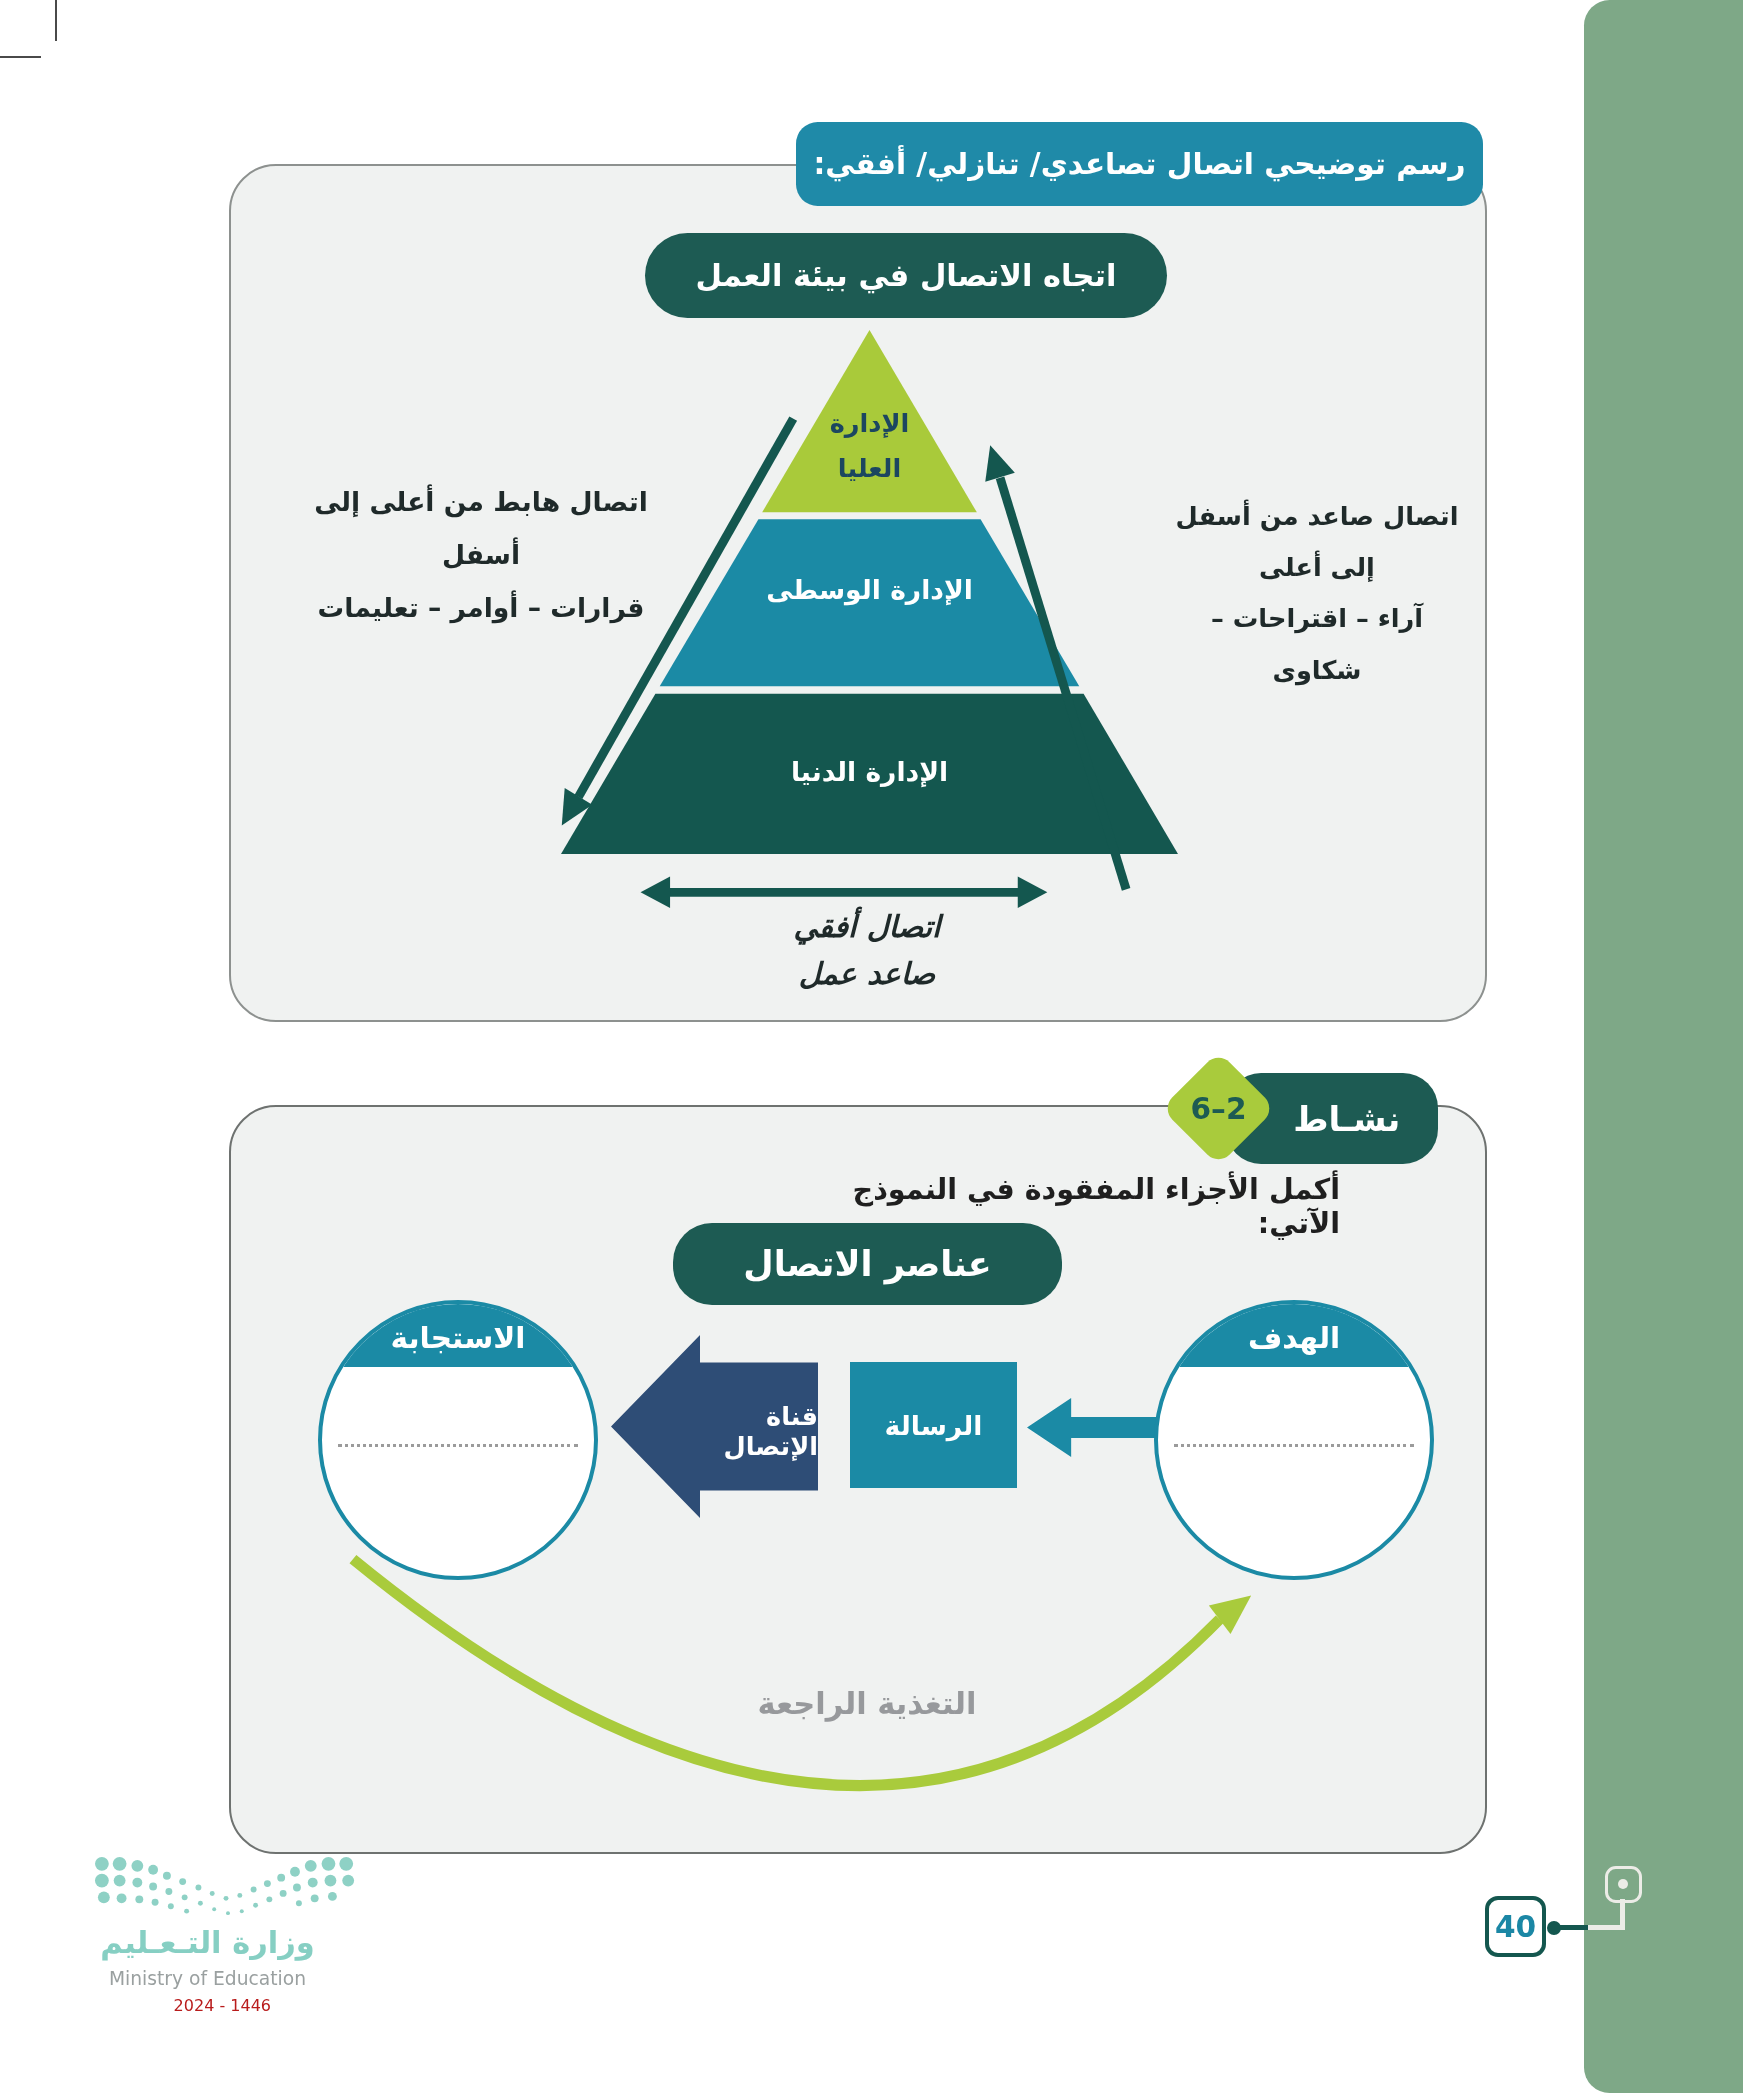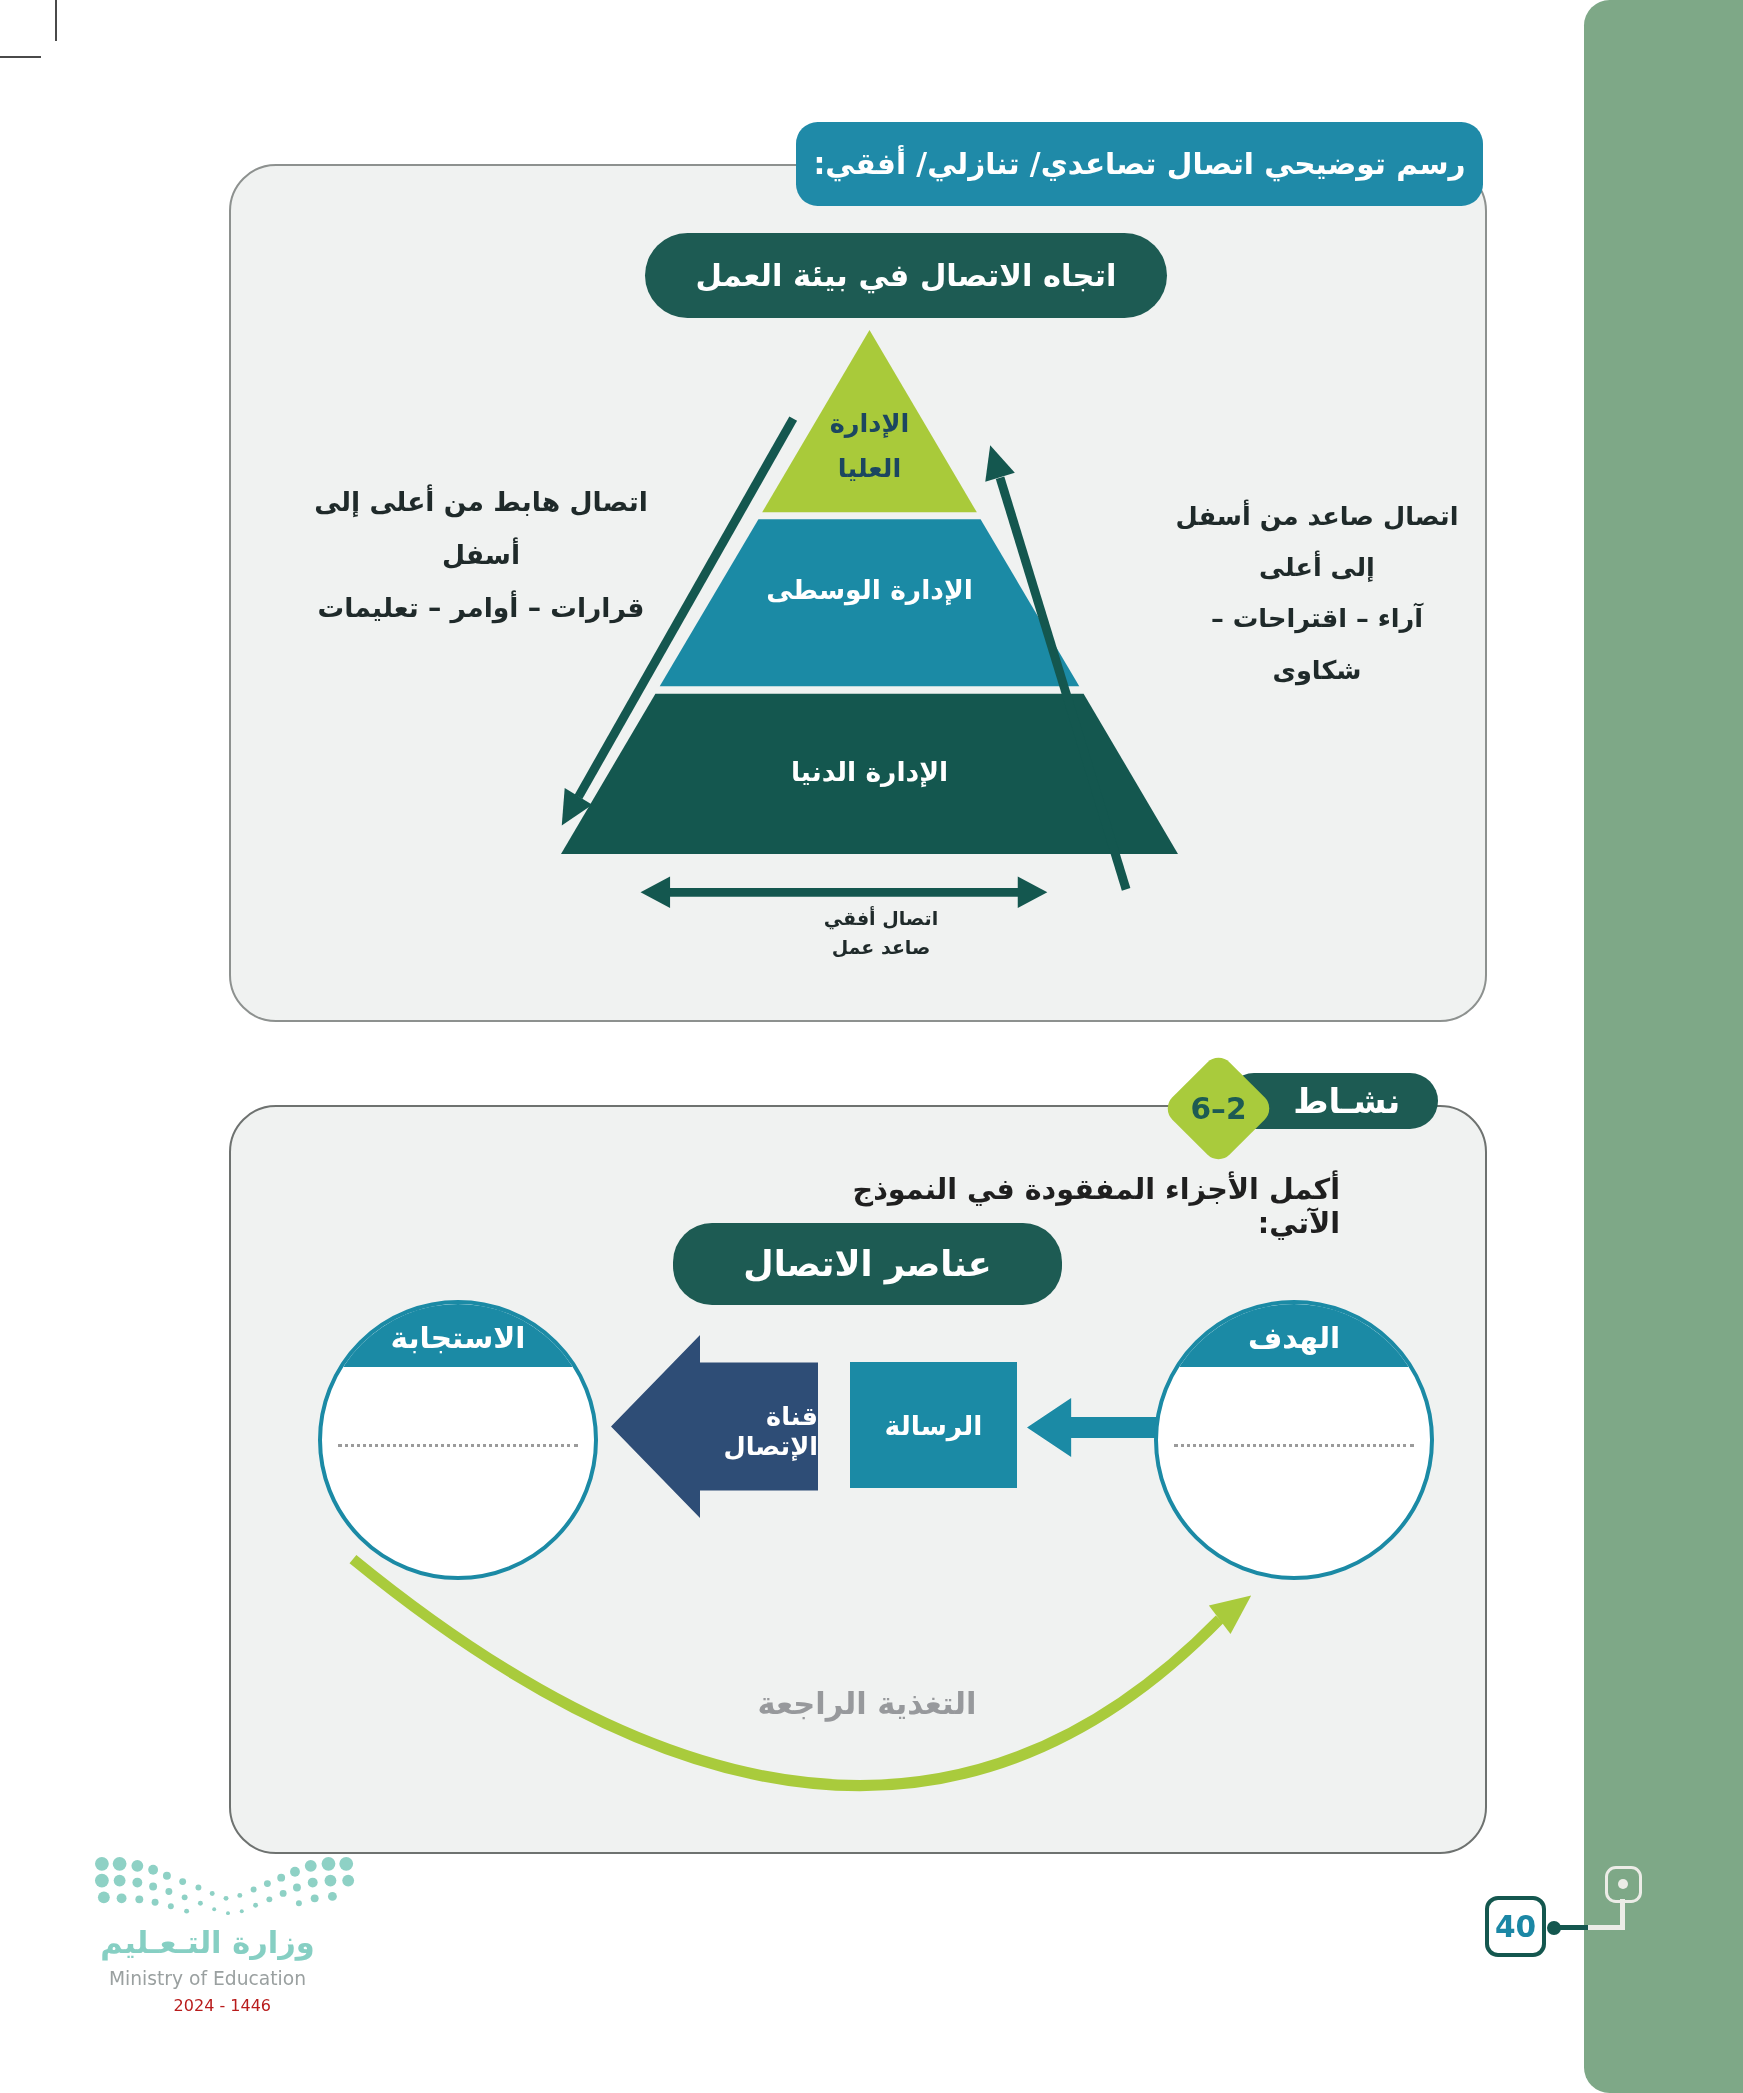--- a/index.html
+++ b/index.html
@@ -35,23 +35,23 @@
   #pyr-mid{background:#1b8aa5;clip-path:polygon(32% 36.1%, 68% 36.1%, 84% 68%, 16% 68%);}
   #pyr-bot{background:#14574f;clip-path:polygon(15.3% 69.4%, 84.7% 69.4%, 100% 100%, 0% 100%);}
   .pyr-label{position:absolute;left:0;width:100%;text-align:center;font-weight:bold;direction:rtl;}
   #pyr-top-label{top:71px;color:#1c4660;font-size:25.6px;line-height:1.75;}
   #pyr-mid-label{top:244px;color:#fff;font-size:26.6px;}
   #pyr-bot-label{top:426px;color:#fff;font-size:26.6px;}
   
   .note{font-weight:bold;color:#1f2a2a;text-align:center;direction:rtl;font-size:26.6px;line-height:2.0;}
   #note-down{left:294px;top:475px;width:374px;}
   #note-up{left:1167px;top:491px;width:300px;font-size:25.6px;}
-  #note-horiz{left:684px;top:904px;width:394px;line-height:1.55;font-size:19px;}
-  
-  #activity-pill{left:1226px;top:1073px;width:212px;height:56px;border-radius:35px;font-size:34px;z-index:6;
+  #note-horiz{left:670px;top:904px;width:394px;line-height:1.55;font-size:30px;font-style:italic;}
+  
+  #activity-pill{left:1226px;top:1073px;width:212px;height:91px;border-radius:35px;font-size:34px;z-index:6;
      padding-left:29.6px;box-sizing:border-box;}
   #activity-diamond{
      left:1178px;top:1068px;width:81px;height:81px;background:#a9cb3c;border-radius:15.8px;
      transform:rotate(45deg);z-index:7;
   }
   #activity-diamond-number{
      left:1178px;top:1068px;width:81px;height:81px;z-index:8;display:flex;align-items:center;justify-content:center;
      color:#1d5b53;font-weight:bold;font-size:29.6px;direction:ltr;
   }
   #instruction{left:847px;top:1172px;width:493px;text-align:right;direction:rtl;font-weight:bold;

